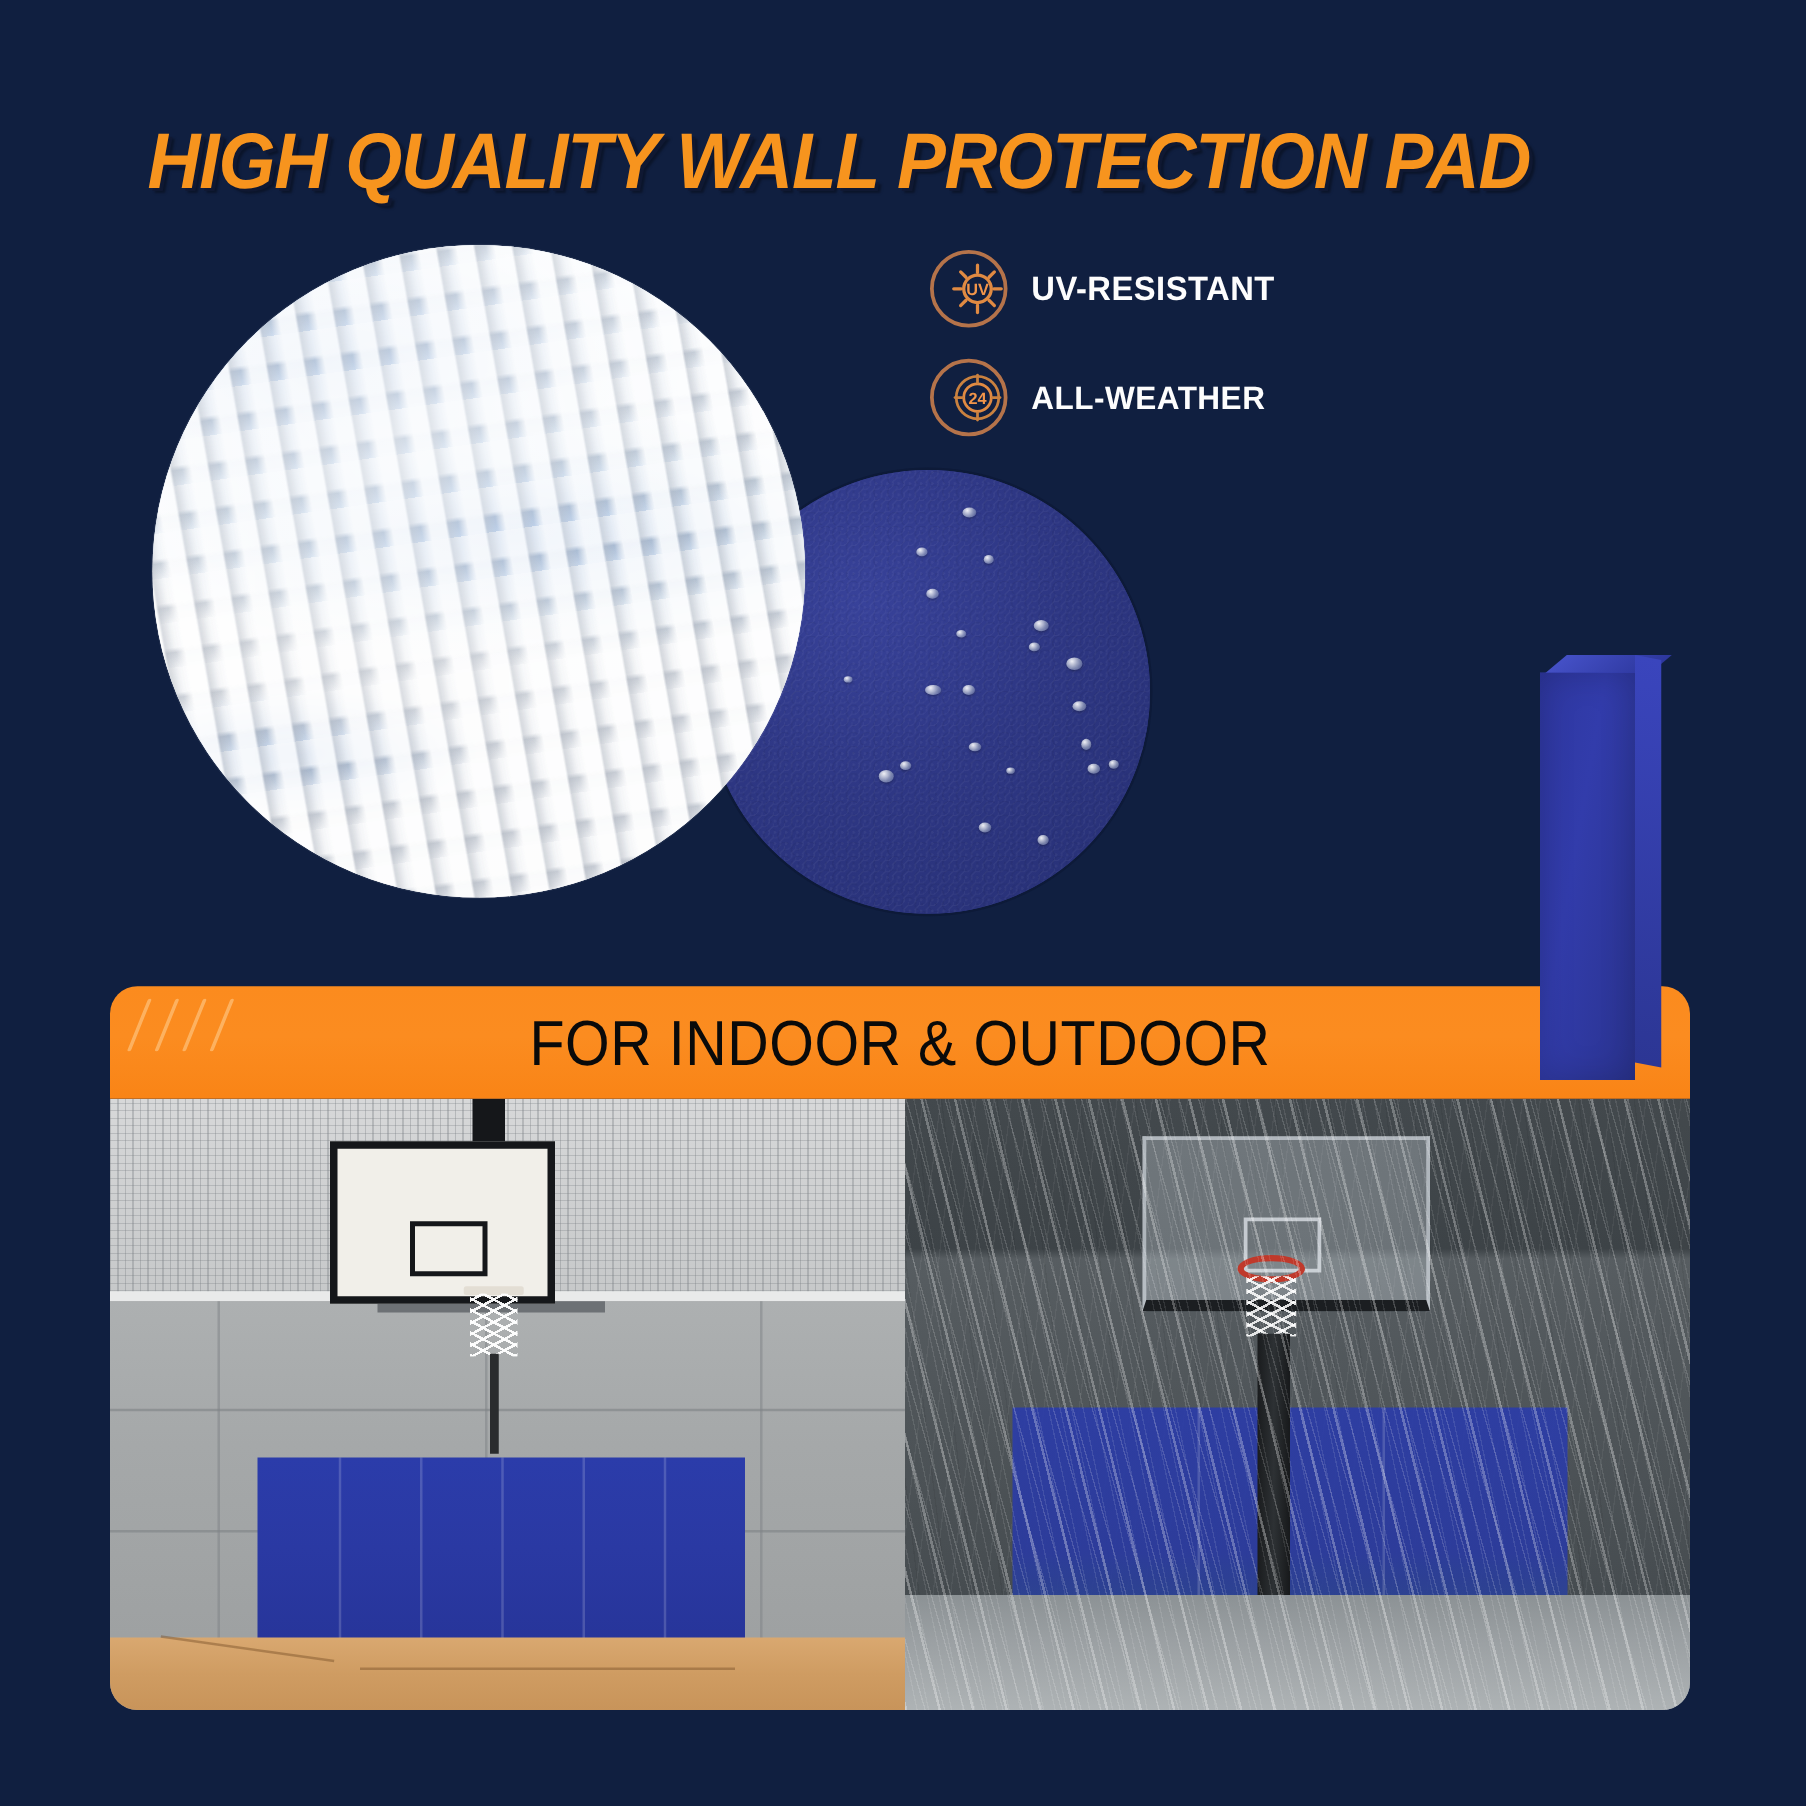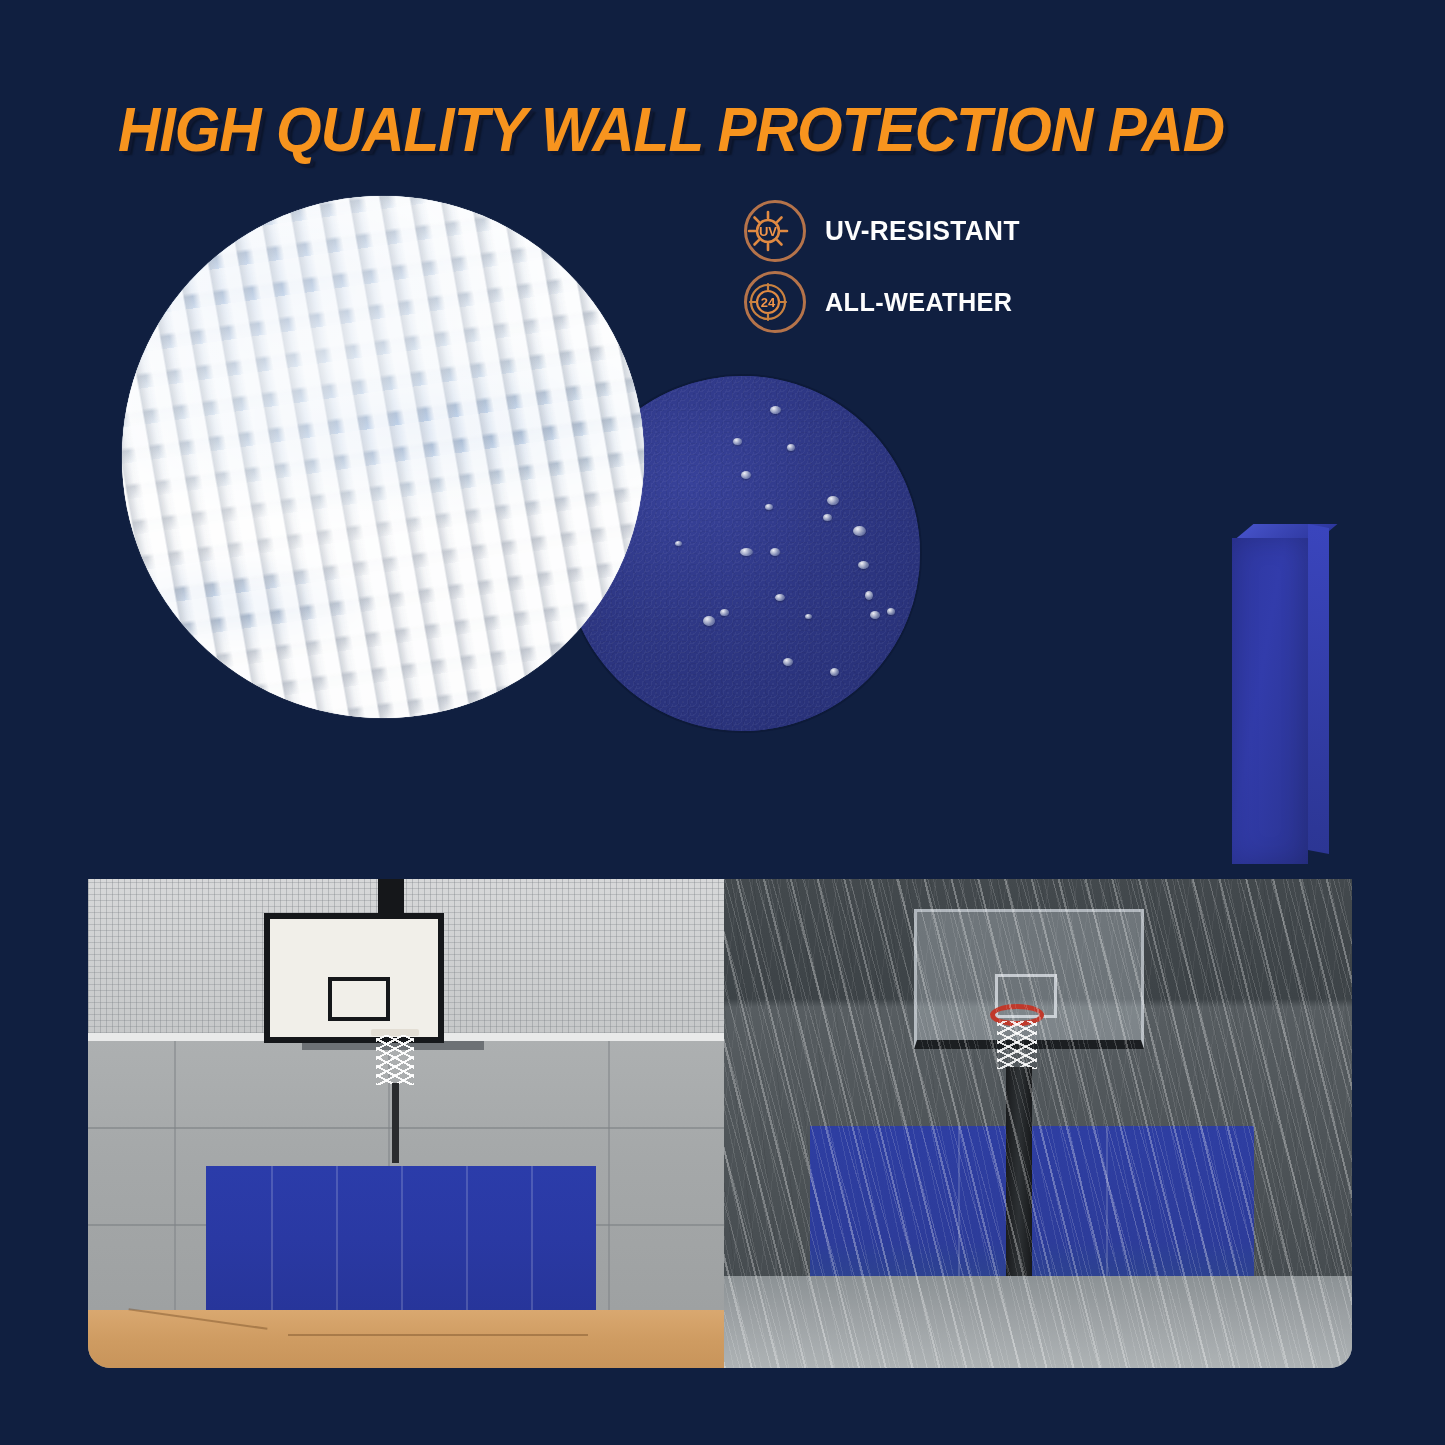--- a/index.html
+++ b/index.html
@@ -25,30 +25,30 @@
   }
 
   
   .features{position:absolute;left:744px;top:200px;width:660px;}
   .feat-row{display:flex;}
   .feat{display:flex;align-items:center;width:330px;}
   .feat-ico{
     width:62px;height:62px;border-radius:50%;
     border:3px solid #b5734a;
     flex:0 0 62px;
-    display:flex;align-items:center;justify-content:flex-start;
+    display:flex;align-items:center;justify-content:flex-end;
     box-sizing:border-box;
   }
   .feat-label{
     margin-left:19px;
     color:#fdfdfd;font-size:27px;font-weight:bold;
     line-height:30px;letter-spacing:.4px;
     transform:scaleX(.97);transform-origin:left center;
   }
-  .r2{margin-top:9px;gap:12px;}
+  .r2{margin-top:25px;gap:12px;}
   .r2 .feat-label{font-size:26px;}
 
   
   .circ{position:absolute;border-radius:50%;overflow:hidden;}
   .circ-foam{
     left:122px;top:196px;width:522px;height:522px;
     background:#f2f3f5;
     box-shadow:0 0 0 1px rgba(255,255,255,.08);
     z-index:3;
   }
@@ -273,20 +273,29 @@
             <text x="21" y="26" text-anchor="middle" font-family="Liberation Sans, sans-serif" font-size="13" font-weight="bold" fill="#f2954a">24</text>
           </svg>
         </div>
         <div class="feat-label">ALL-WEATHER</div>
       </div>
 
     </div>
 
   </div>
 
+  <div class="banner">
+    <div class="banner-slashes">
+      <div class="slash" style="left:0px;top:0;"></div>
+      <div class="slash" style="left:22px;top:0;"></div>
+      <div class="slash" style="left:44px;top:0;"></div>
+      <div class="slash" style="left:66px;top:0;"></div>
+    </div>
+    <div class="banner-text">FOR INDOOR &amp; OUTDOOR</div>
+  </div>
 
   <div class="photos">
 
     <div class="indoor">
       <div class="in-upperwall"></div>
       <div class="in-tiles"></div>
       <div class="in-band"></div>
       <div class="in-lowerwall"></div>
       <div class="in-seam" style="top:248px;"></div>
       <div class="in-seam" style="top:345px;"></div>

